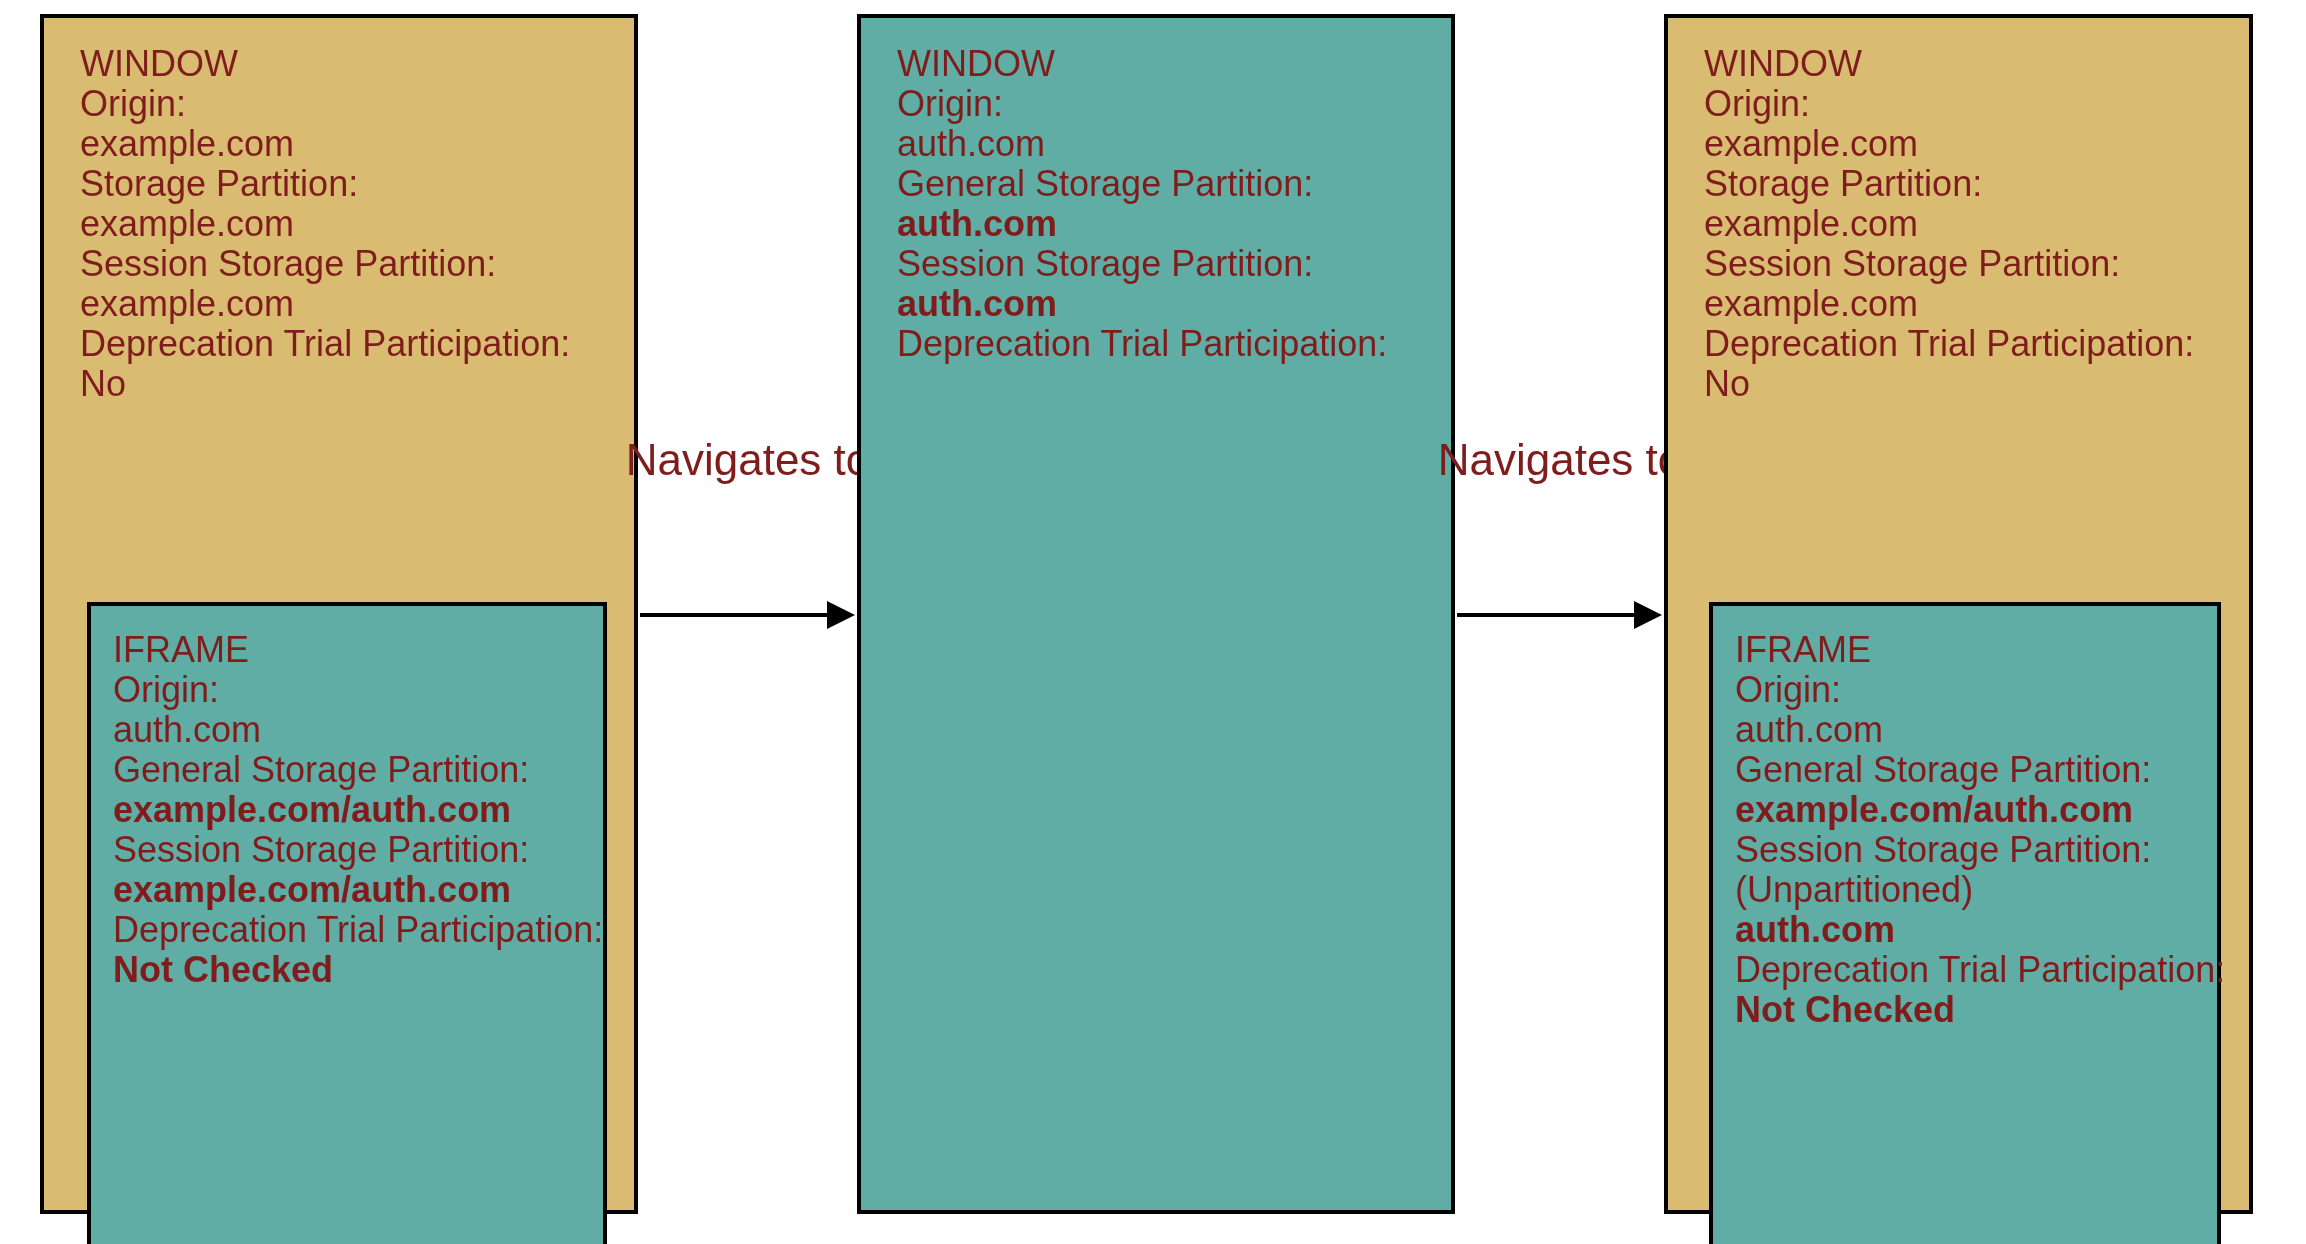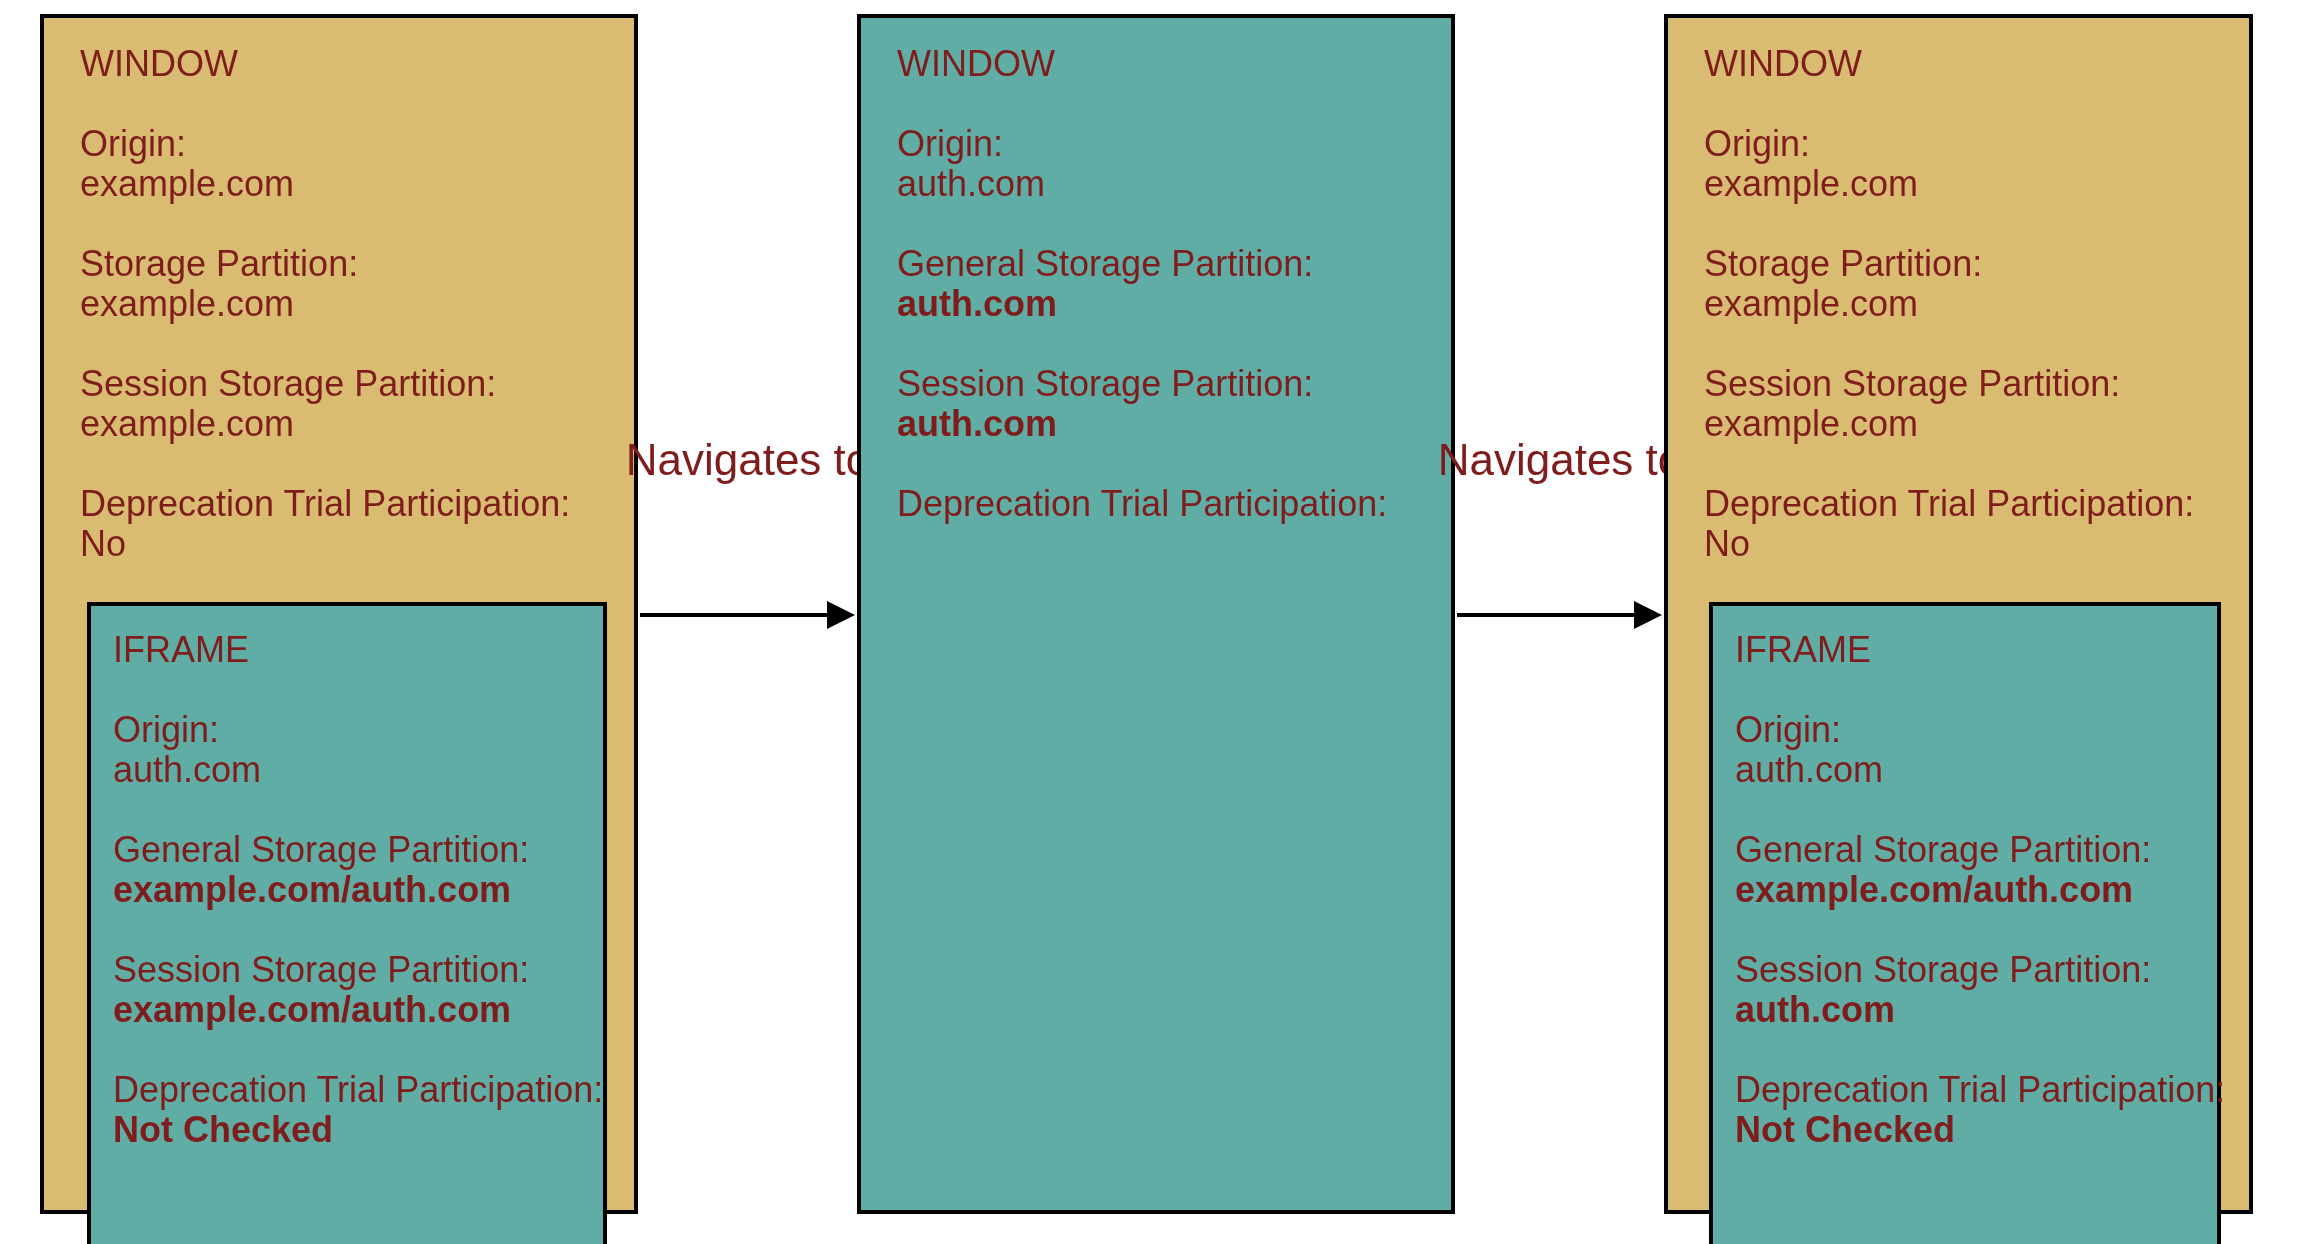--- a/index.html
+++ b/index.html
@@ -21,21 +21,21 @@
     padding: 26px 20px 0 36px;
     font-size: 36px;
     line-height: 40px;
   }
   .tan  { background: #d9bc71; }
   .teal { background: #5fada4; }
   #box0 { left: 40px;   width: 598px; }
   #box1 { left: 857px;  width: 598px; }
   #box2 { left: 1664px; width: 589px; }
   .box-title { white-space: pre; }
-  .field { margin-top: 40px; }
+  .field { }
   .line { white-space: pre; }
   .bold { font-weight: bold; }
   .iframe-box {
     position: absolute;
     top: 584px;
     height: 712px;
     border: 4px solid #000000;
     box-sizing: border-box;
     background: #5fada4;
     padding: 24px 16px 0 22px;
@@ -171,20 +171,21 @@
       <div class="field">
         <div class="line">Origin:</div>
         <div class="line">auth.com</div>
       </div>
       <div class="field">
         <div class="line">General Storage Partition:</div>
         <div class="line bold">example.com/auth.com</div>
       </div>
       <div class="field">
         <div class="line">Session Storage Partition:</div>
+        <div class="line">(Unpartitioned)</div>
         <div class="line bold">auth.com</div>
       </div>
       <div class="field">
         <div class="line">Deprecation Trial Participation:</div>
         <div class="line bold">Not Checked</div>
       </div>
     </aside>
   </section>
 
 </div>

